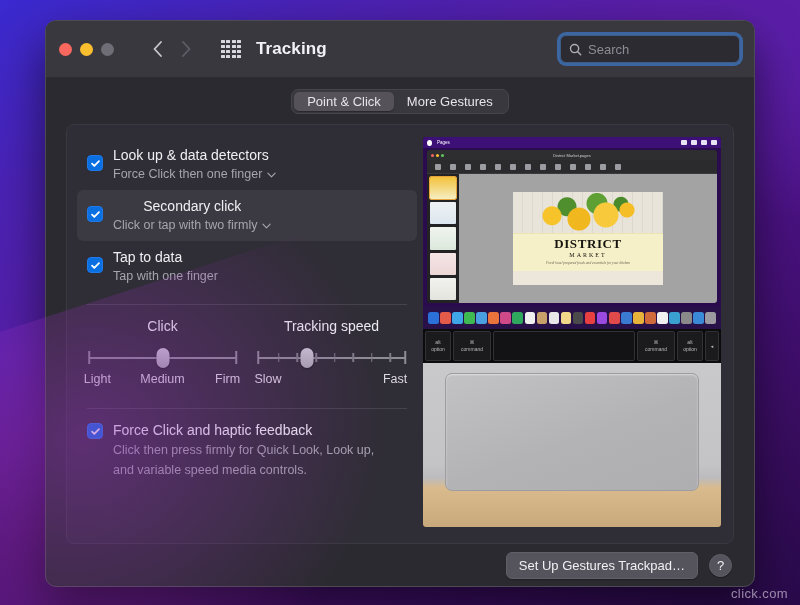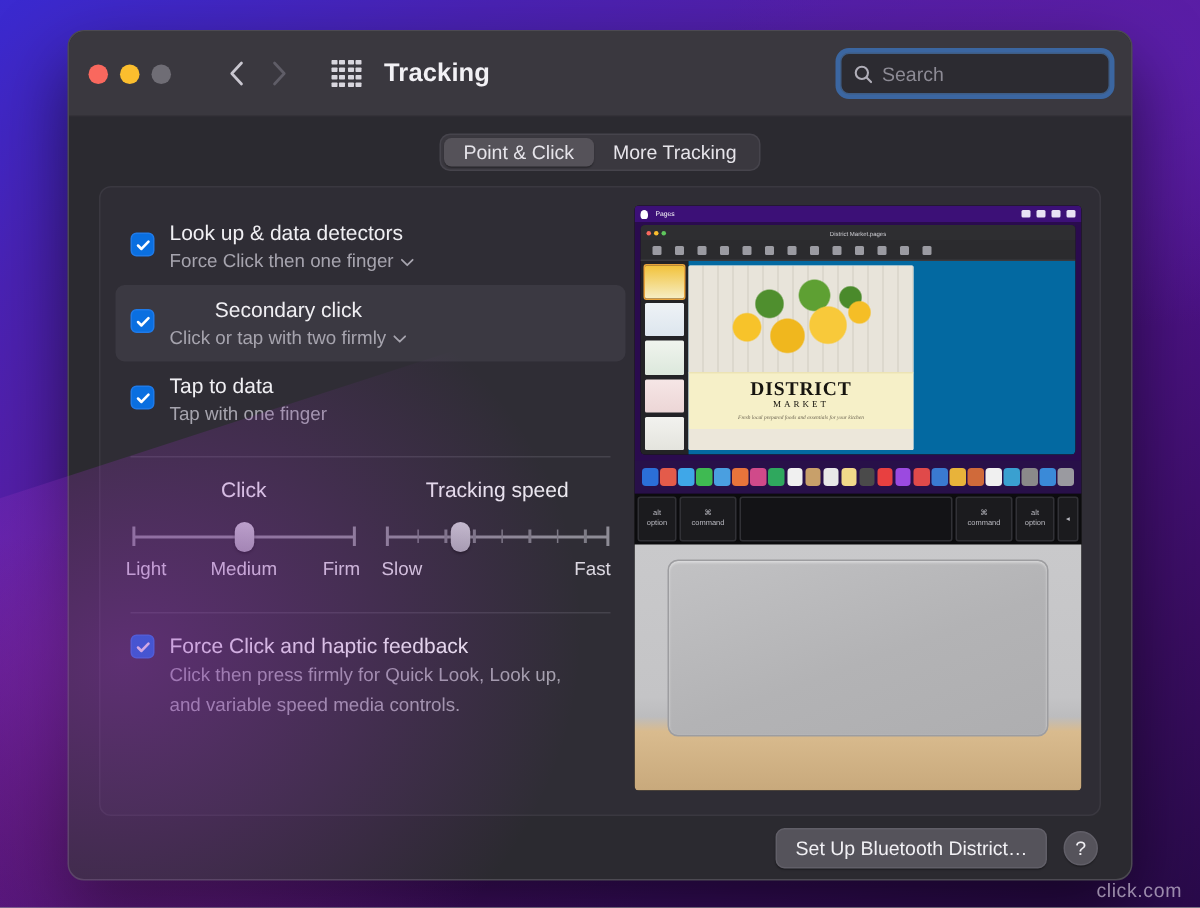--- a/index.html
+++ b/index.html
@@ -348,21 +348,21 @@
   .pv-body { position: absolute; top: 24px; left: 0; right: 0; bottom: 0; display: flex; background: #0e0e10; }
   .pv-sidebar {
     width: 32px; flex: none;
     background: #232326;
     padding: 3px 2px;
     display: flex; flex-direction: column; gap: 3px;
     align-items: center;
   }
   .pv-thumb { width: 26px; height: 31px; border-radius: 1px; background: #f4f1e8; overflow: hidden; position: relative; }
   .pv-thumb.sel { outline: 1.5px solid #e8a33b; }
-  .pv-canvas { flex: 1; display: flex; padding: 3px 0; background: #0369a1; }
+  .pv-canvas { flex: 1; display: flex; justify-content: center; padding: 18px 0; background: #a3a3a3; }
   .pv-page {
     width: 150px;
     background: #fbf9f2;
     border-radius: 1px;
     position: relative;
     overflow: hidden;
     display: flex; flex-direction: column;
   }
   .pv-photo {
     flex: 1;
@@ -528,21 +528,21 @@
             <path d="M9.4 9.4L12.6 12.6" stroke="#b0aeb8" stroke-width="1.5" stroke-linecap="round"></path>
           </svg>
           <input type="text" placeholder="Search" style="">
         </div>
       </div>
     </div>
 
     <div class="tabbar">
       <div class="tabgroup">
         <div class="tab active">Point &amp; Click</div>
-        <div class="tab">More Tracking</div>
+        <div class="tab">More Gestures</div>
       </div>
     </div>
 
     <div class="panel">
 
       <div class="left-col">
 
         <div class="opt-row">
           <span class="cbx">
             <svg width="11" height="11" viewBox="0 0 12 12" fill="none">
@@ -761,19 +761,19 @@
           </span>
         </div>
 
         <div class="pv-pad">
           <div class="pad-surface"></div>
         </div>
       </div>
     </div>
 
     <div class="footer">
-      <button class="btn-bt">Set Up Bluetooth District…</button>
+      <button class="btn-bt">Set Up Gestures Trackpad…</button>
       <button class="btn-help">?</button>
     </div>
   </div>
 
   <div class="watermark">click.com</div>
 </div>
 
 </body></html>

